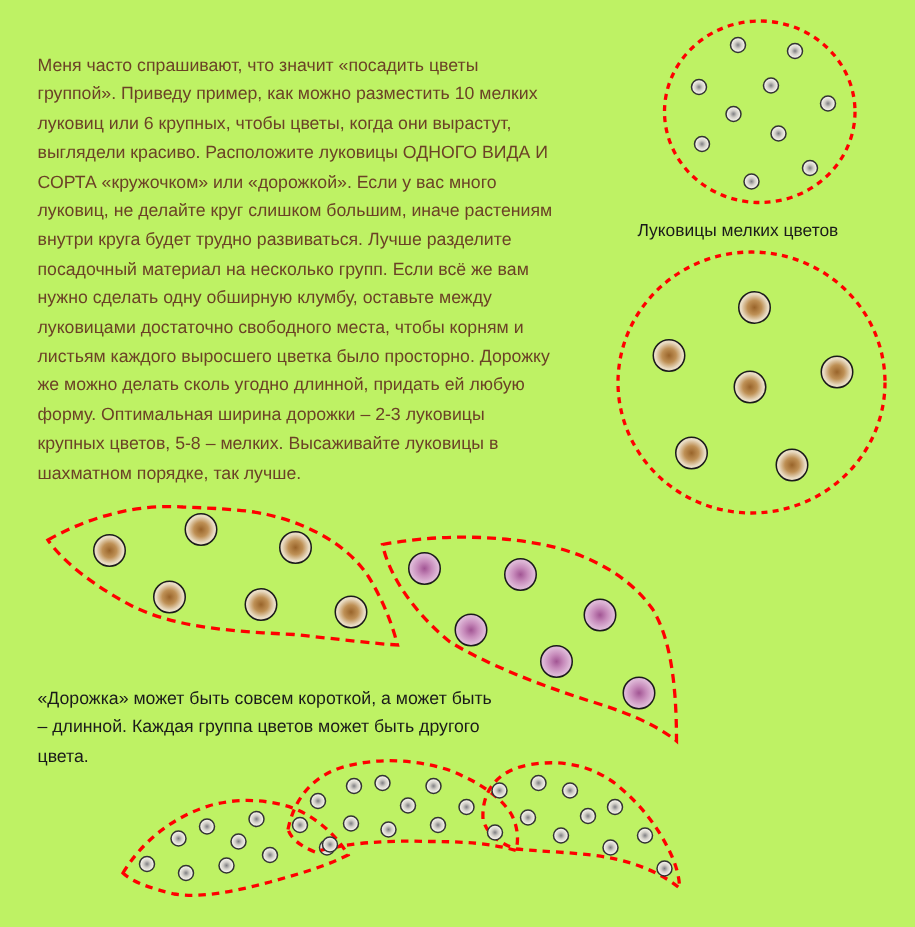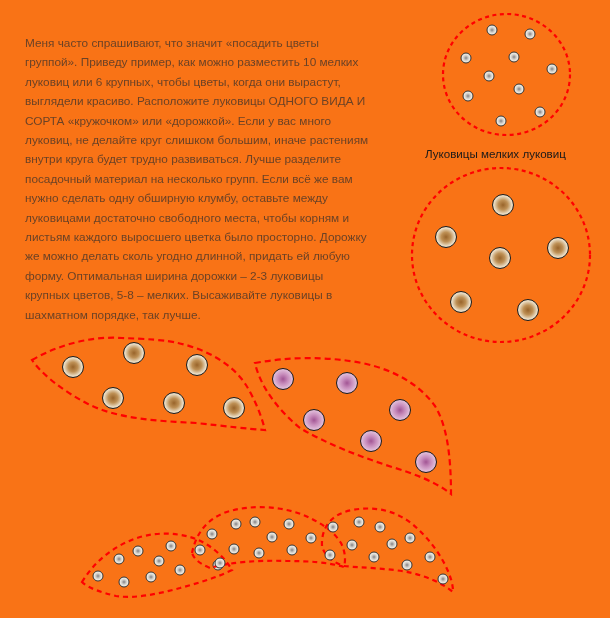--- a/index.html
+++ b/index.html
@@ -26,21 +26,21 @@
   .bottom-text{
     position:absolute;left:25px;top:456px;width:400px;
     font-size:11.8px;line-height:19.4px;
     white-space:pre-line;
     z-index:2;
   }
 </style>
 </head>
 <body>
 
-<div class="page" style="background: #f97316;">
+<div class="page" style="background: #bef264;">
 
   <svg id="figures-svg" class="figures-svg" width="610" height="618" viewBox="0 0 610 618">
       <defs>
         <radialGradient id="grad-small">
           <stop offset="0%" stop-color="#808084"></stop>
           <stop offset="45%" stop-color="#CFCCC6"></stop>
           <stop offset="85%" stop-color="#F2F0E9"></stop>
         </radialGradient>
         <radialGradient id="grad-tan">
           <stop offset="0%" stop-color="#99642A"></stop>
@@ -130,17 +130,20 @@
 внутри круга будет трудно развиваться. Лучше разделите
 посадочный материал на несколько групп. Если всё же вам
 нужно сделать одну обширную клумбу, оставьте между
 луковицами достаточно свободного места, чтобы корням и
 листьям каждого выросшего цветка было просторно.  Дорожку
 же можно делать сколь угодно длинной, придать ей любую
 форму.  Оптимальная ширина дорожки – 2-3 луковицы
 крупных цветов, 5-8  – мелких. Высаживайте луковицы в
 шахматном порядке, так лучше.</div>
 
-  <div class="caption caption-small" style="color: rgb(26, 26, 26);">Луковицы мелких луковиц</div>
+  <div class="caption caption-small" style="color: rgb(26, 26, 26);">Луковицы мелких цветов</div>
 
 
+  <div class="bottom-text" style="color: rgb(26, 26, 26);">«Дорожка»  может быть совсем короткой, а может быть
+– длинной. Каждая группа цветов может быть другого
+цвета.</div>
 
 </div>
 
 </body></html>

